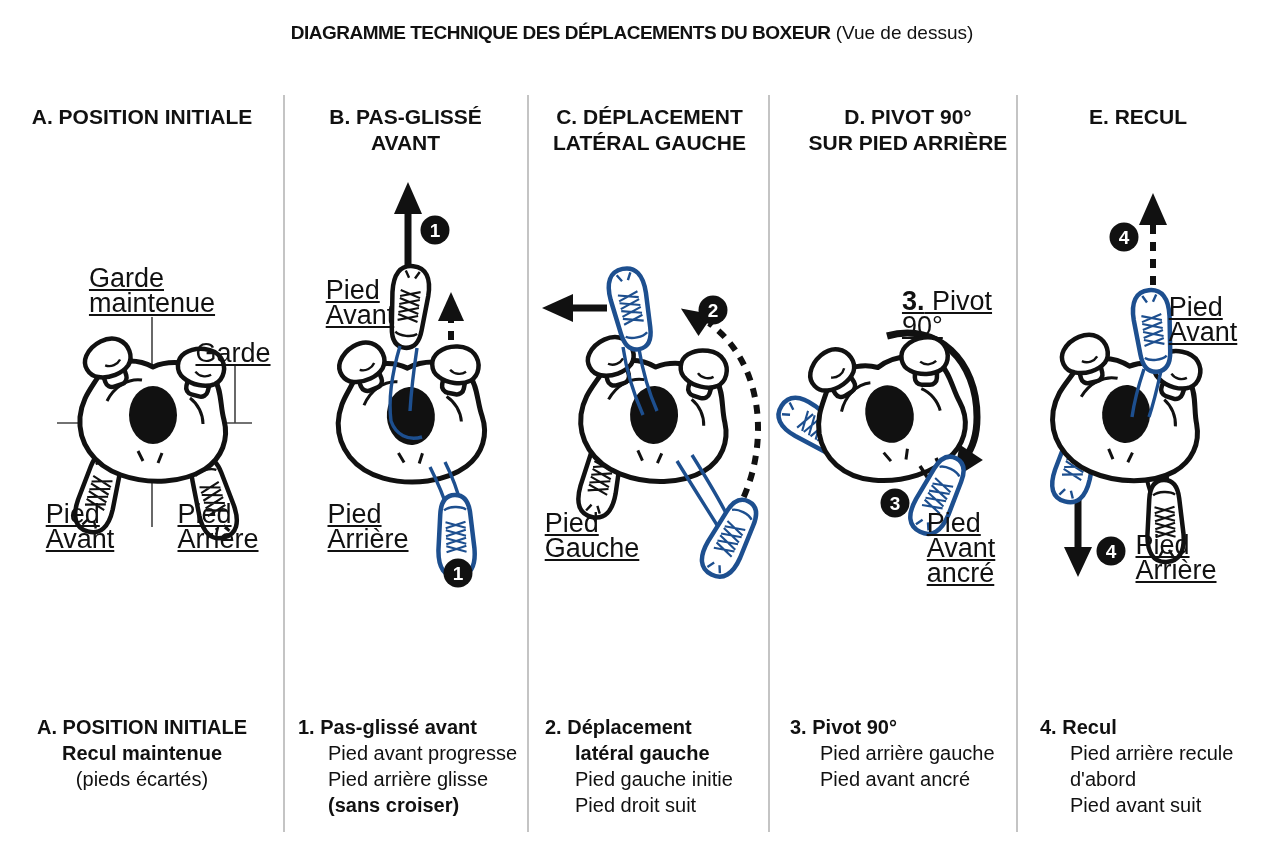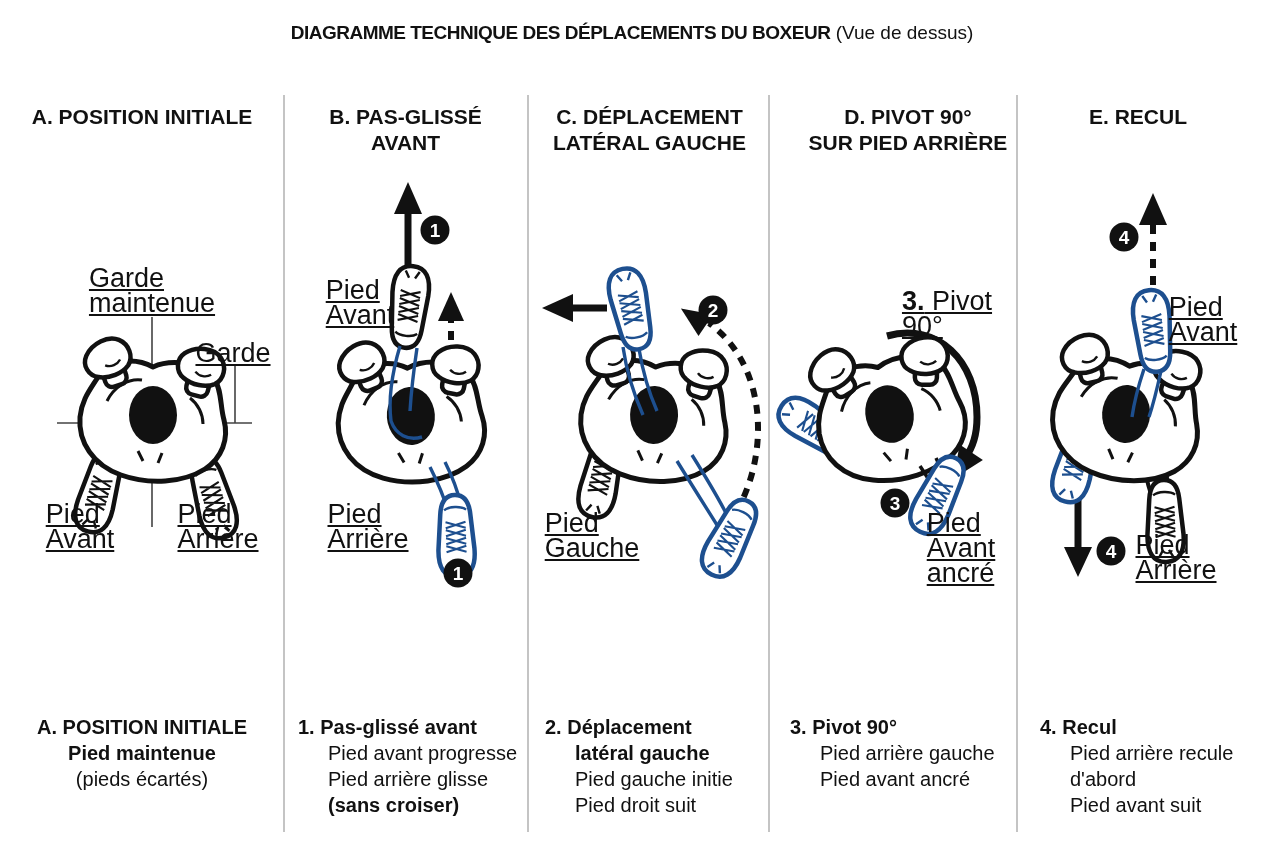--- a/index.html
+++ b/index.html
@@ -186,21 +186,21 @@
 
   <div class="badge" style="left:435px;top:230px">1</div>
   <div class="badge" style="left:458px;top:573px">1</div>
   <div class="badge" style="left:713px;top:310px">2</div>
   <div class="badge" style="left:895px;top:503px">3</div>
   <div class="badge" style="left:1124px;top:237px">4</div>
   <div class="badge" style="left:1111px;top:551px">4</div>
 
   <div class="cap capA">
     <div class="l b">A. POSITION INITIALE</div>
-    <div class="l b">Pied maintenue</div>
+    <div class="l b">Recul maintenue</div>
     <div class="l">(pieds écartés)</div>
   </div>
   <div class="cap" style="left:298px">
     <div class="l b">1. Pas-glissé avant</div>
     <div class="l ind">Pied avant progresse</div>
     <div class="l ind">Pied arrière glisse</div>
     <div class="l ind b">(sans croiser)</div>
   </div>
   <div class="cap" style="left:545px">
     <div class="l b">2. Déplacement</div>

